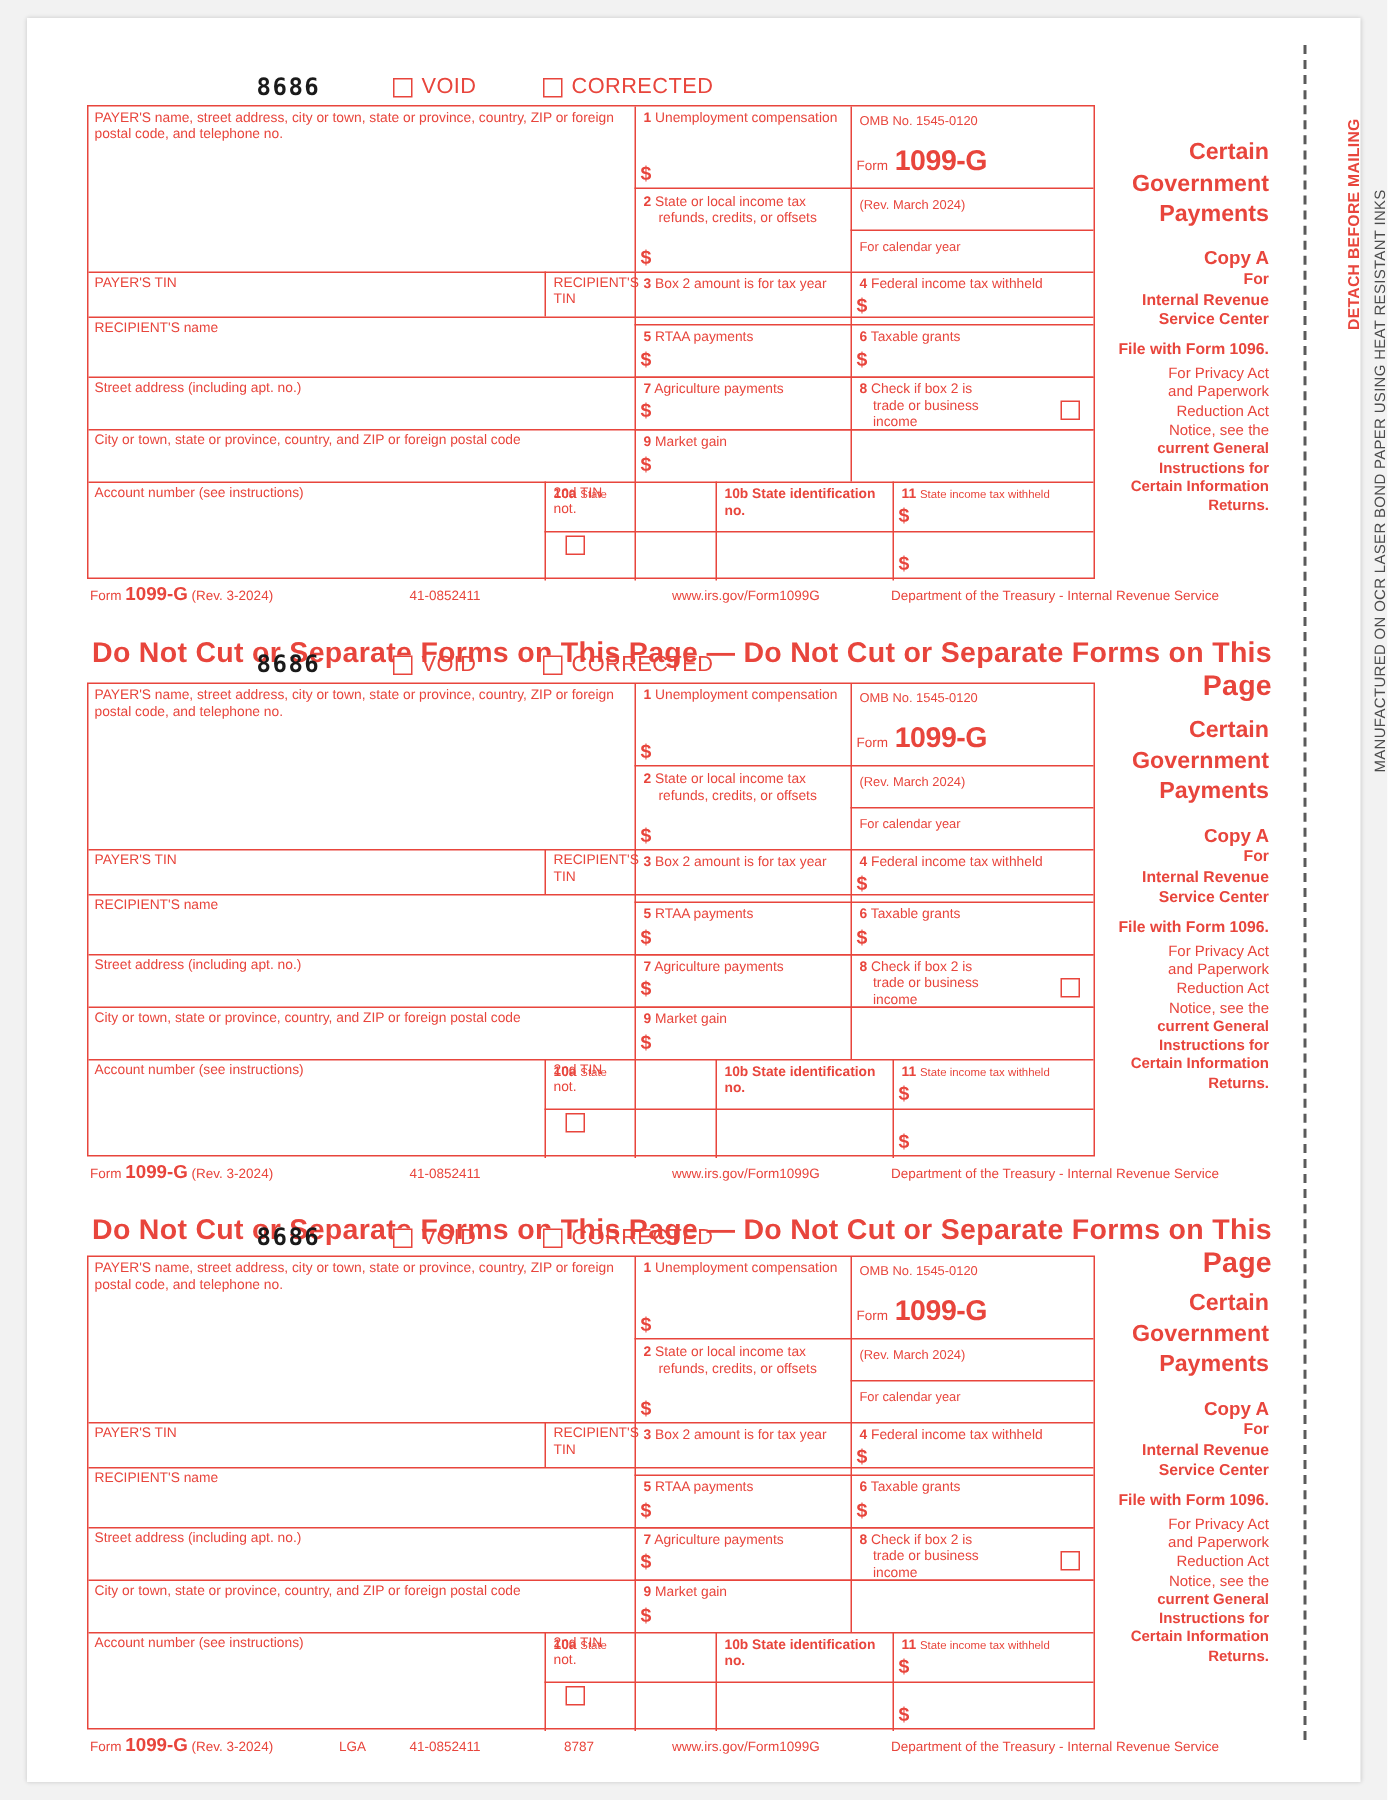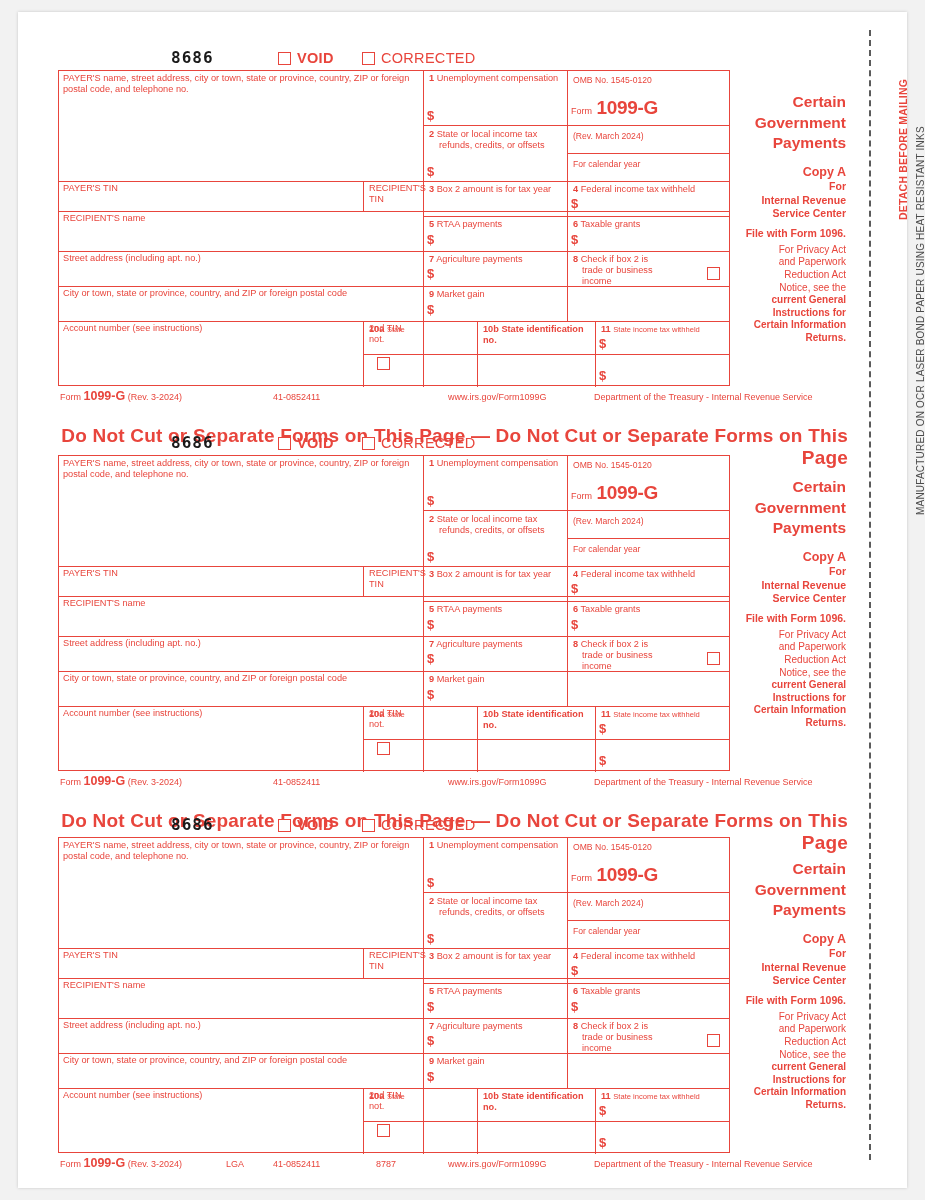--- a/index.html
+++ b/index.html
@@ -76,21 +76,21 @@
     font-weight: bold;
     color: #1a1a1a;
     letter-spacing: 1px;
   }
   .cb-wrap {
     position: absolute;
     display: flex;
     align-items: center;
     gap: 6px;
   }
-  .cb-void { left: 220px; top: 2px; font-weight: bold; }
+  .cb-void { left: 204px; top: 2px; }
   .cb-corr { left: 304px; top: 2px; }
   .cbox {
     width: 13px; height: 13px;
     border: 1.6px solid #e8453c;
     background: #fff;
     box-sizing: border-box;
   }
   .cb-label {
     font-size: 14.5px;
     color: #e8453c;

